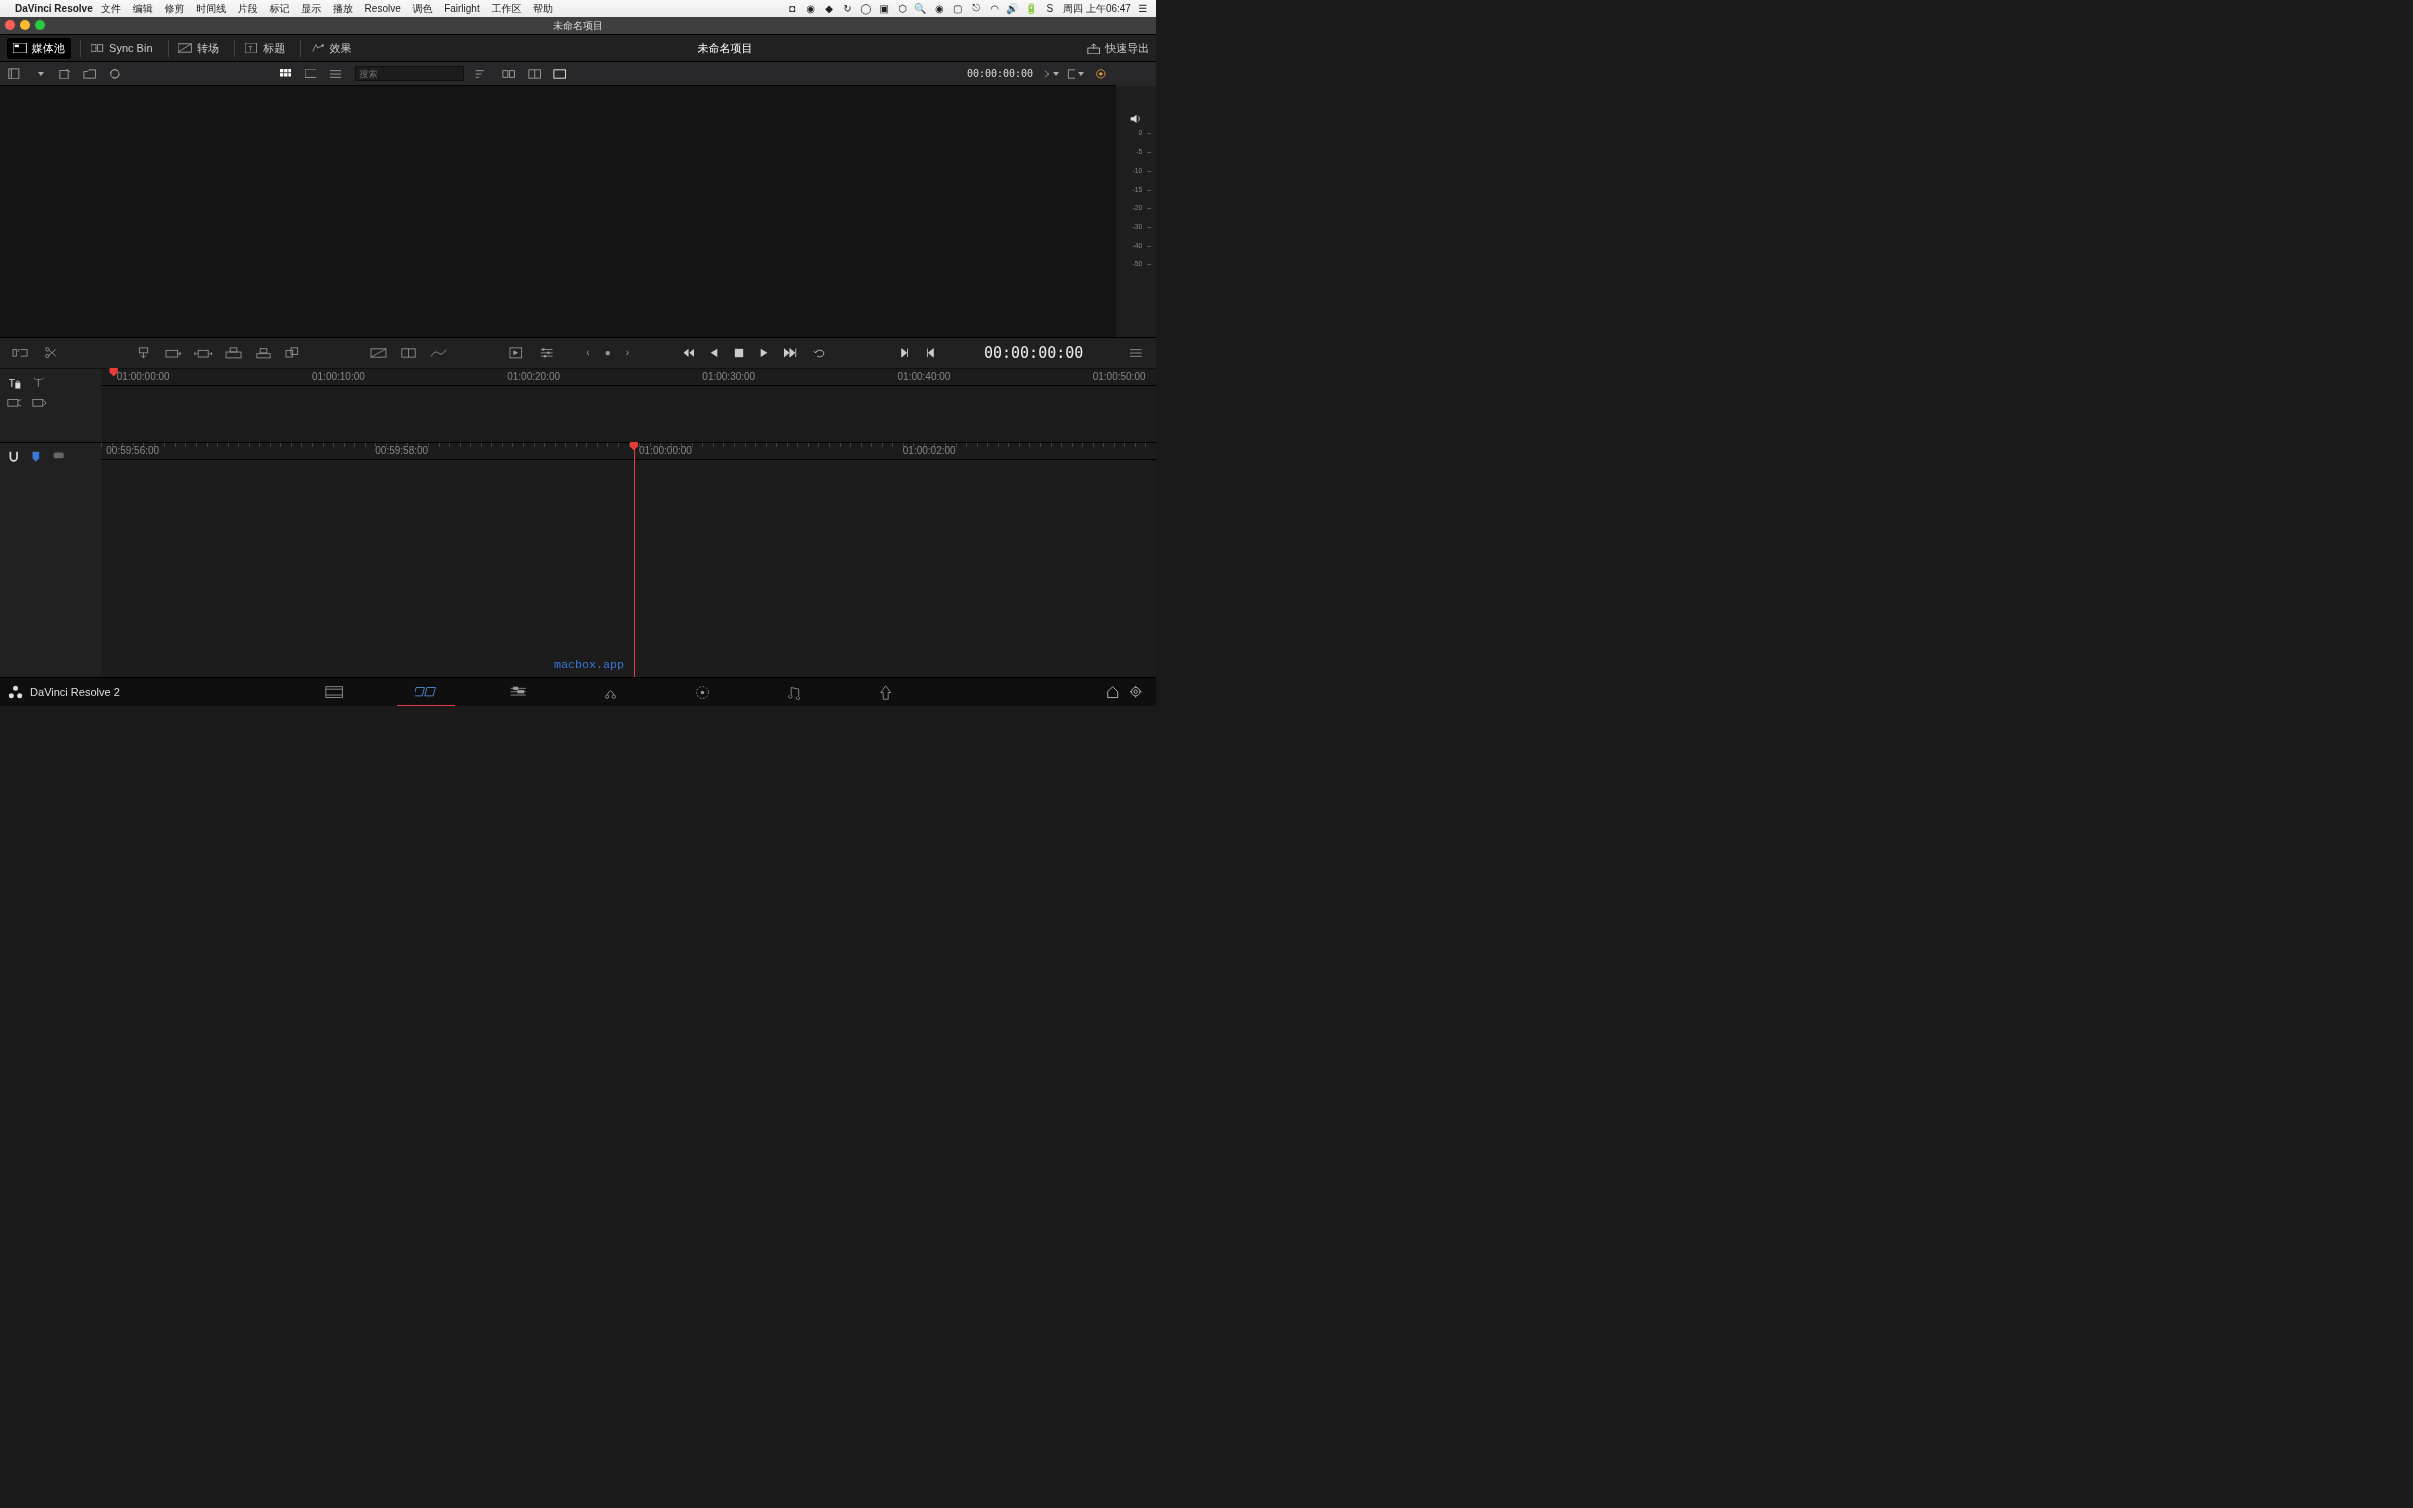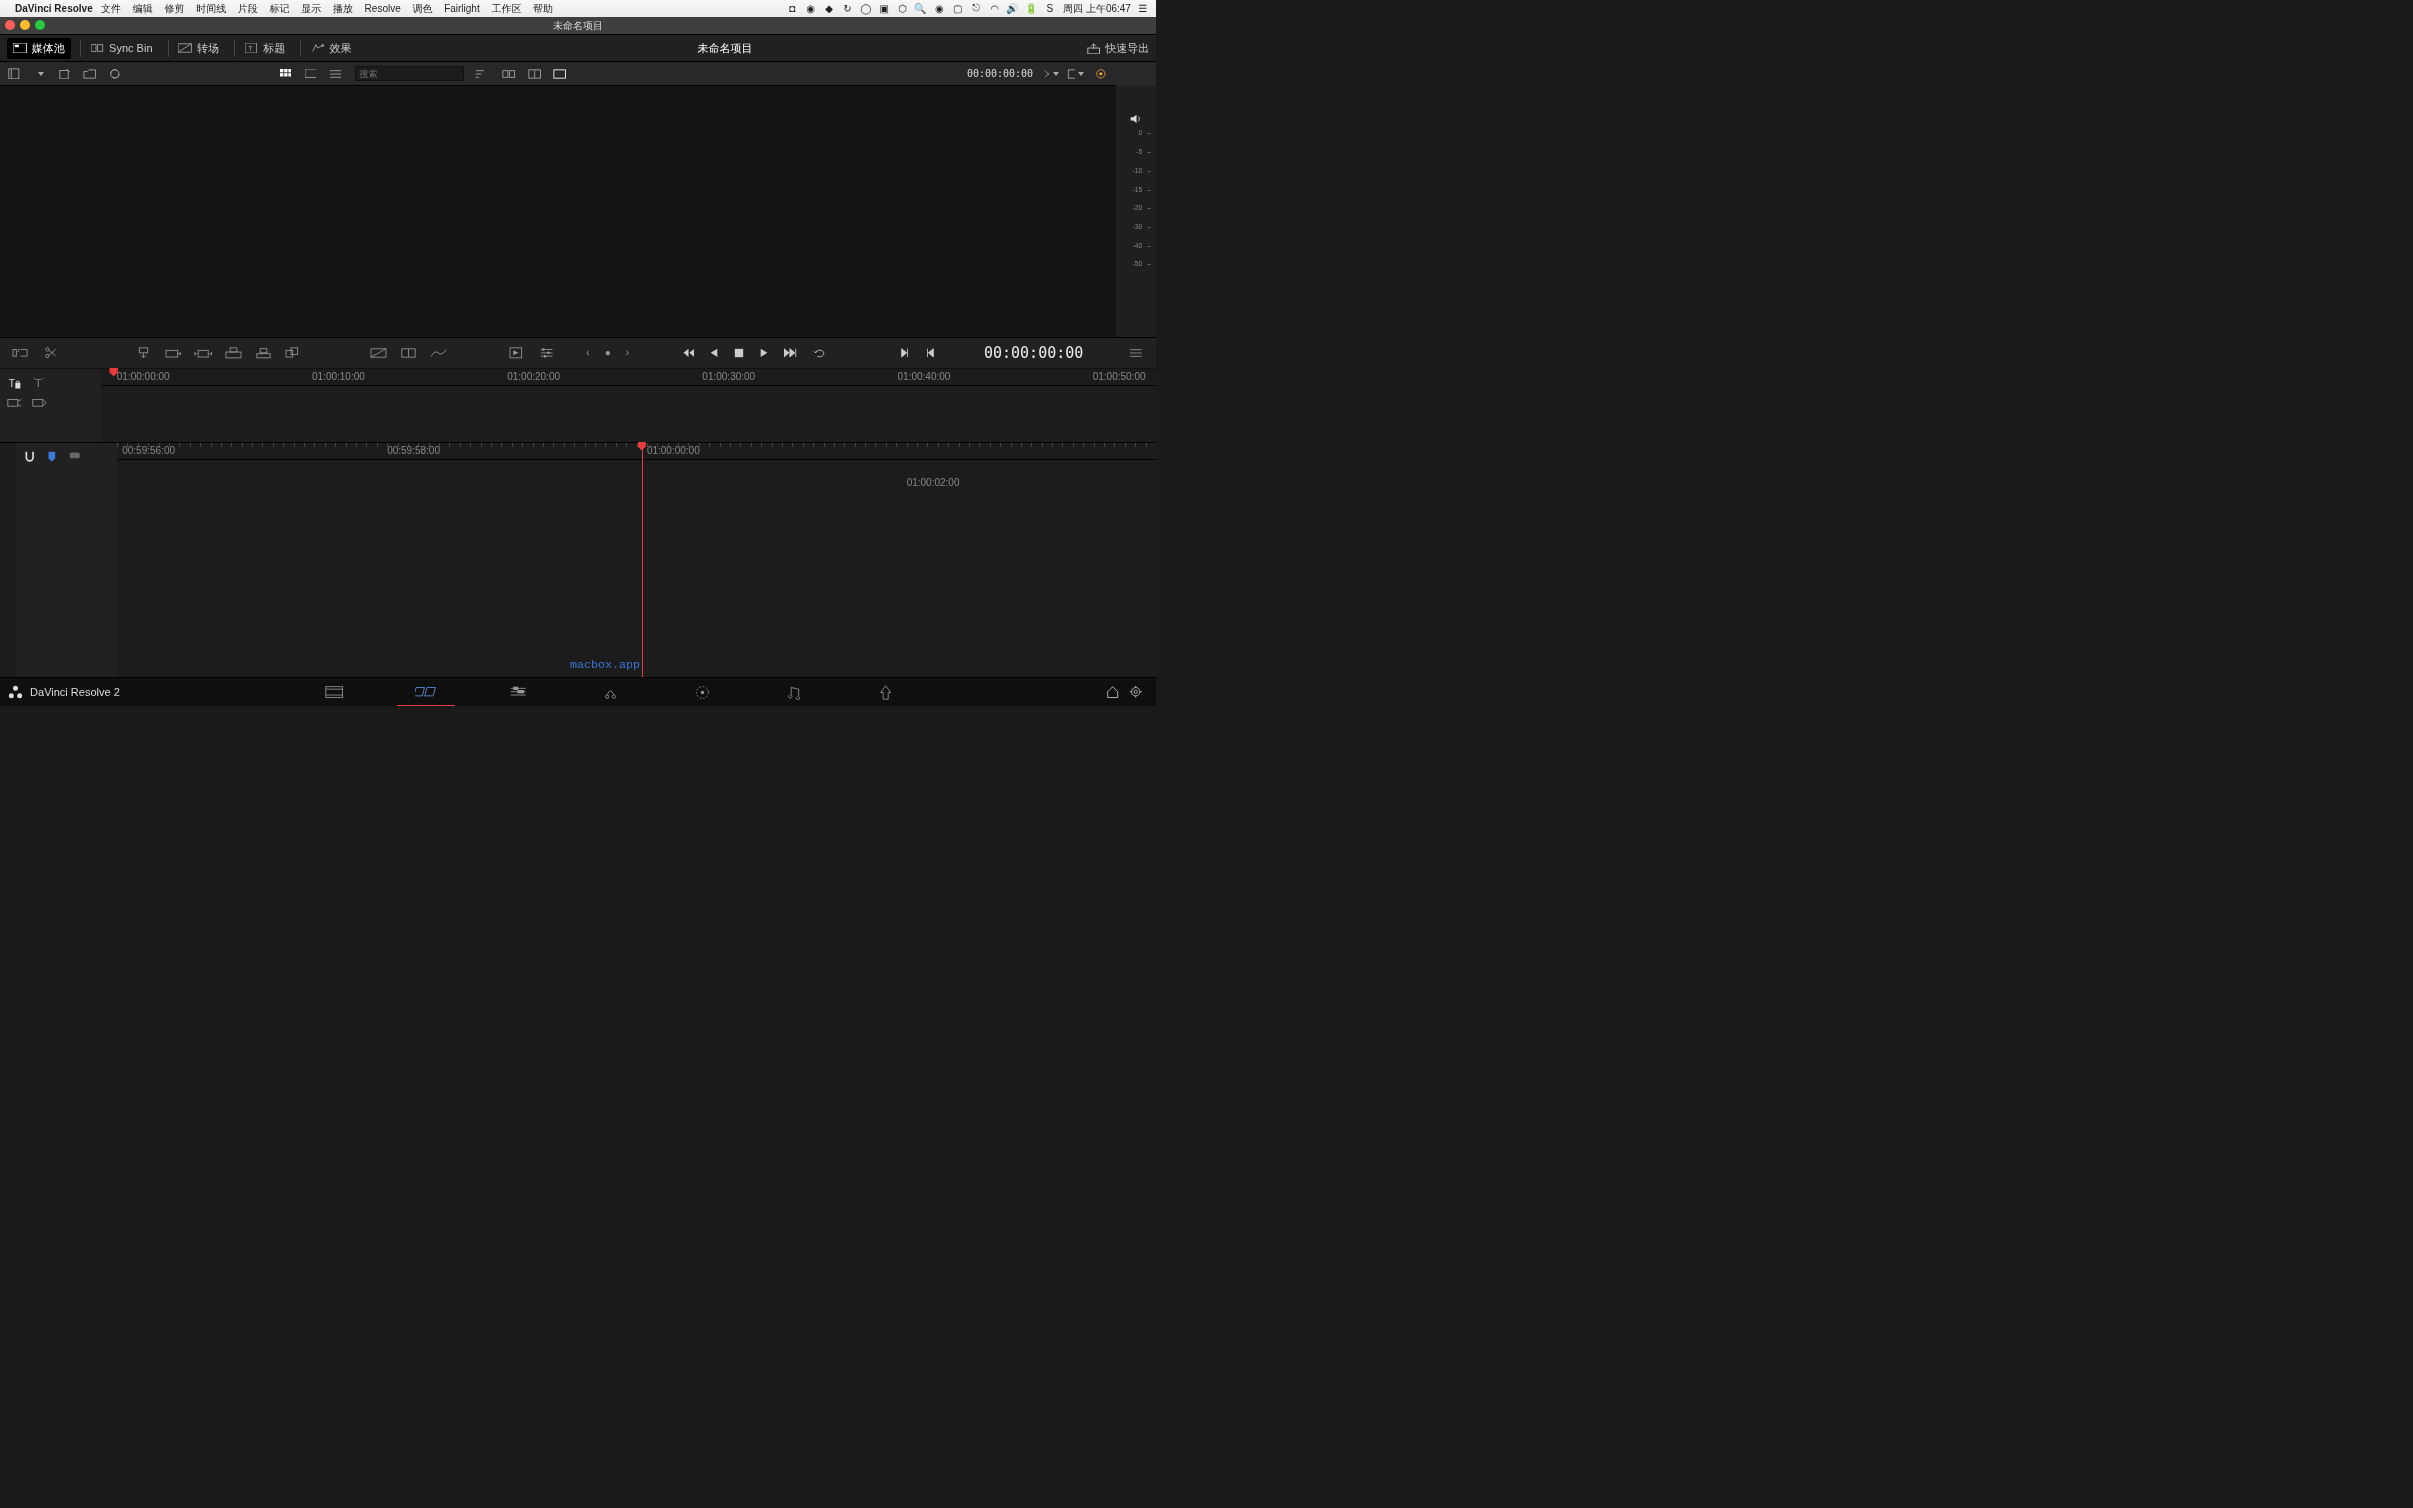--- a/index.html
+++ b/index.html
@@ -72,21 +72,21 @@
 .tl .track { flex:1; position:relative; }
 .ruler { height:17px; border-bottom:0.8px solid #000; position:relative; font-size:10px; color:#888;}
 .ruler .tick { position:absolute; top:2.5px; }
 .playhead { position:absolute; top:0; bottom:0; width:0.8px; }
 .playhead .head { width:8.4px; height:8.4px; background:#e83b3b; position:absolute; top:-0.8px; left:-4.2px; clip-path: polygon(0 0,100% 0,100% 50%,50% 100%,0 50%);}
 .playhead .line { width:0.8px; height:100%; background:#e83b3b; margin-left:0;}
 .minor-ticks { position:absolute; top:0; left:0; right:0; height:6.7px;}
 .minor-ticks span{ position:absolute; width:0.8px; height:4.2px; background:#444; top:0;}
 
 .tl1 { height:74px;}
-.tl2 { height:235px;padding-left:16px;}
+.tl2 { height:235px;}
 
 
 .pagenav { height:28.5px; background:#0f0f0f; display:flex; align-items:center; color:#aaa; padding:0 8.4px;}
 .pagenav .logo { display:flex; align-items:center; gap:6.7px; font-size:11px; color:#ddd;}
 .pagenav .pages { flex:1; display:flex; justify-content:center; gap:0;}
 .pagenav .page { width:92px; height:28.5px; display:flex; align-items:center; justify-content:center; color:#999; position:relative;}
 .pagenav .page.active { color:#fff; }
 .pagenav .page.active::after{ content:""; position:absolute; bottom:0; left:17px; right:17px; height:1.7px; background:#e83b3b;}
 .pagenav .rbtn { width:23.5px; display:flex; align-items:center; justify-content:center;}
 
@@ -679,21 +679,21 @@
             <span style="left: 94%;"></span>
             <span style="left: 95%;"></span>
             <span style="left: 96%;"></span>
             <span style="left: 97%;"></span>
             <span style="left: 98%;"></span>
             <span style="left: 99%;"></span>
           </div>
         <span class="tick" style="left:0.5%;">00:59:56:00</span>
         <span class="tick" style="left:26%;">00:59:58:00</span>
         <span class="tick" style="left:51%;">01:00:00:00</span>
-        <span class="tick" style="left:76%;margin-top:32px;">01:00:02:00</span>
+        <span class="tick" style="left:76%;">01:00:02:00</span>
       </div>
       <div class="playhead" style="left:50.5%;">
           <div class="head"></div>
           <div class="line"></div>
         </div>
       <div class="watermark" style="position:absolute; left:453px; top:215px;">macbox.app</div>
     </div>
   </div>
 </div>
 

